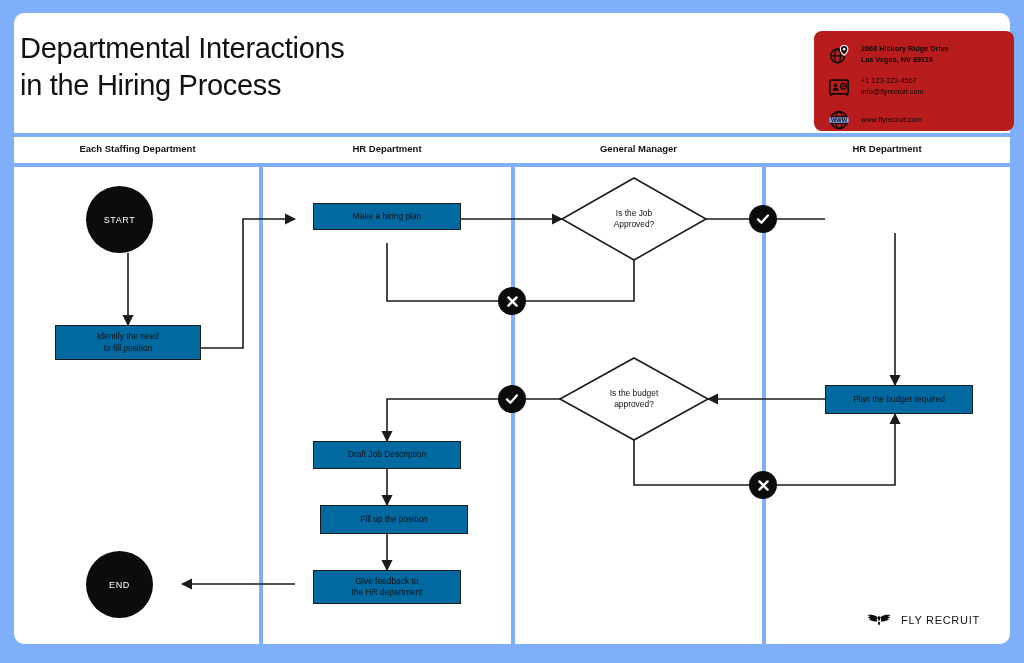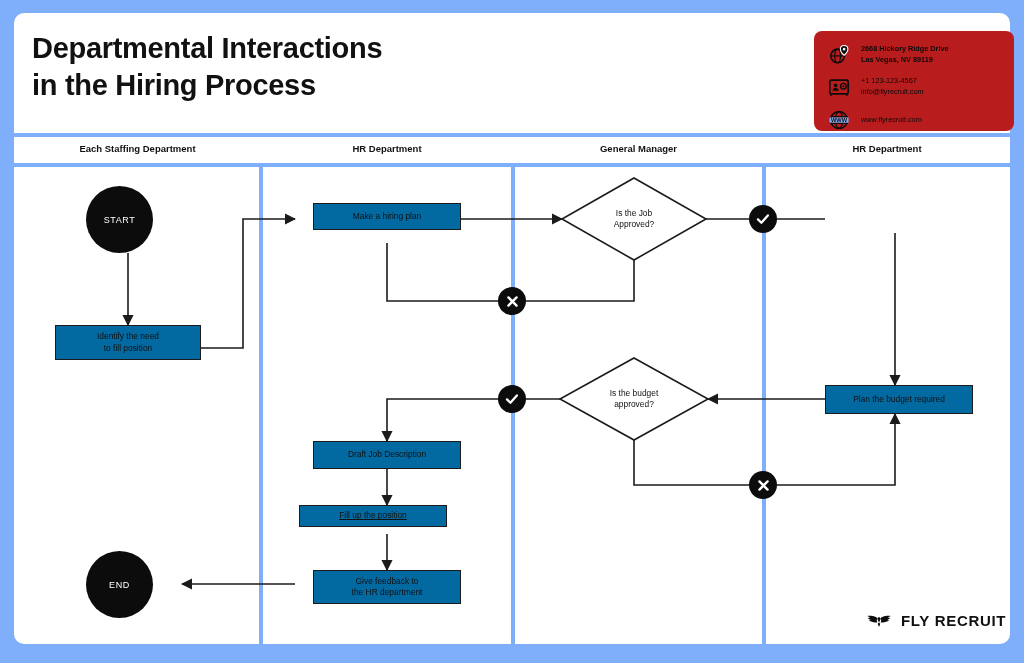--- a/index.html
+++ b/index.html
@@ -22,24 +22,24 @@
     position: absolute;
     left: 14px;
     top: 13px;
     width: 996px;
     height: 120px;
     background: #ffffff;
     border-radius: 10px 10px 0 0;
   }
   .title {
     position: absolute;
-    left: 18px;
+    left: 6px;
     top: 17px;
     font-size: 29px;
-    font-weight: bold;
+    font-weight: normal;
     line-height: 1.28;
     color: #111111;
     letter-spacing: -0.3px;
     white-space: pre-line;
   }
   
   .contact-panel {
     position: absolute;
     left: 800px;
     top: 18px;
@@ -180,22 +180,22 @@
   
   .logo {
     position: absolute;
     left: 866px;
     top: 612px;
     display: flex;
     align-items: center;
     gap: 9px;
   }
   .logo-text {
-    font-size: 15px;
-    font-weight: bold;
+    font-size: 11px;
+    font-weight: normal;
     letter-spacing: 0.7px;
     color: #111111;
   }
   svg { display: block; overflow: visible; }
   .edges { position: absolute; left: 0; top: 0; width: 996px; height: 477px; }
 </style>
 </head>
 <body>
 
 <div id="page">
@@ -331,21 +331,21 @@
     <div class="node-box" style="left:41px; top:158px; width:146px; height:35px;">Identify the need
 to fill position</div>
 
     <div class="node-box" style="left:299px; top:36px; width:148px; height:27px;">Make a hiring plan</div>
 
 
     <div class="node-box" style="left:811px; top:218px; width:148px; height:29px;">Plan the budget required</div>
 
     <div class="node-box" style="left:299px; top:274px; width:148px; height:28px;">Draft Job Description</div>
 
-    <div class="node-box" style="left:285px; top:338px; width:148px; height:22px;text-decoration:underline;">Fill up the position</div>
+    <div class="node-box" style="left:306px; top:338px; width:148px; height:29px;">Fill up the position</div>
 
     <div class="node-box" style="left:299px; top:403px; width:148px; height:34px;">Give feedback to
 the HR department</div>
 
     <div class="node-diamond" style="left:548px; top:11px; width:144px; height:82px;">
       <span class="diamond-label">Is the Job
 Approved?</span>
     </div>
 
     <div class="node-diamond" style="left:546px; top:191px; width:148px; height:82px;">

